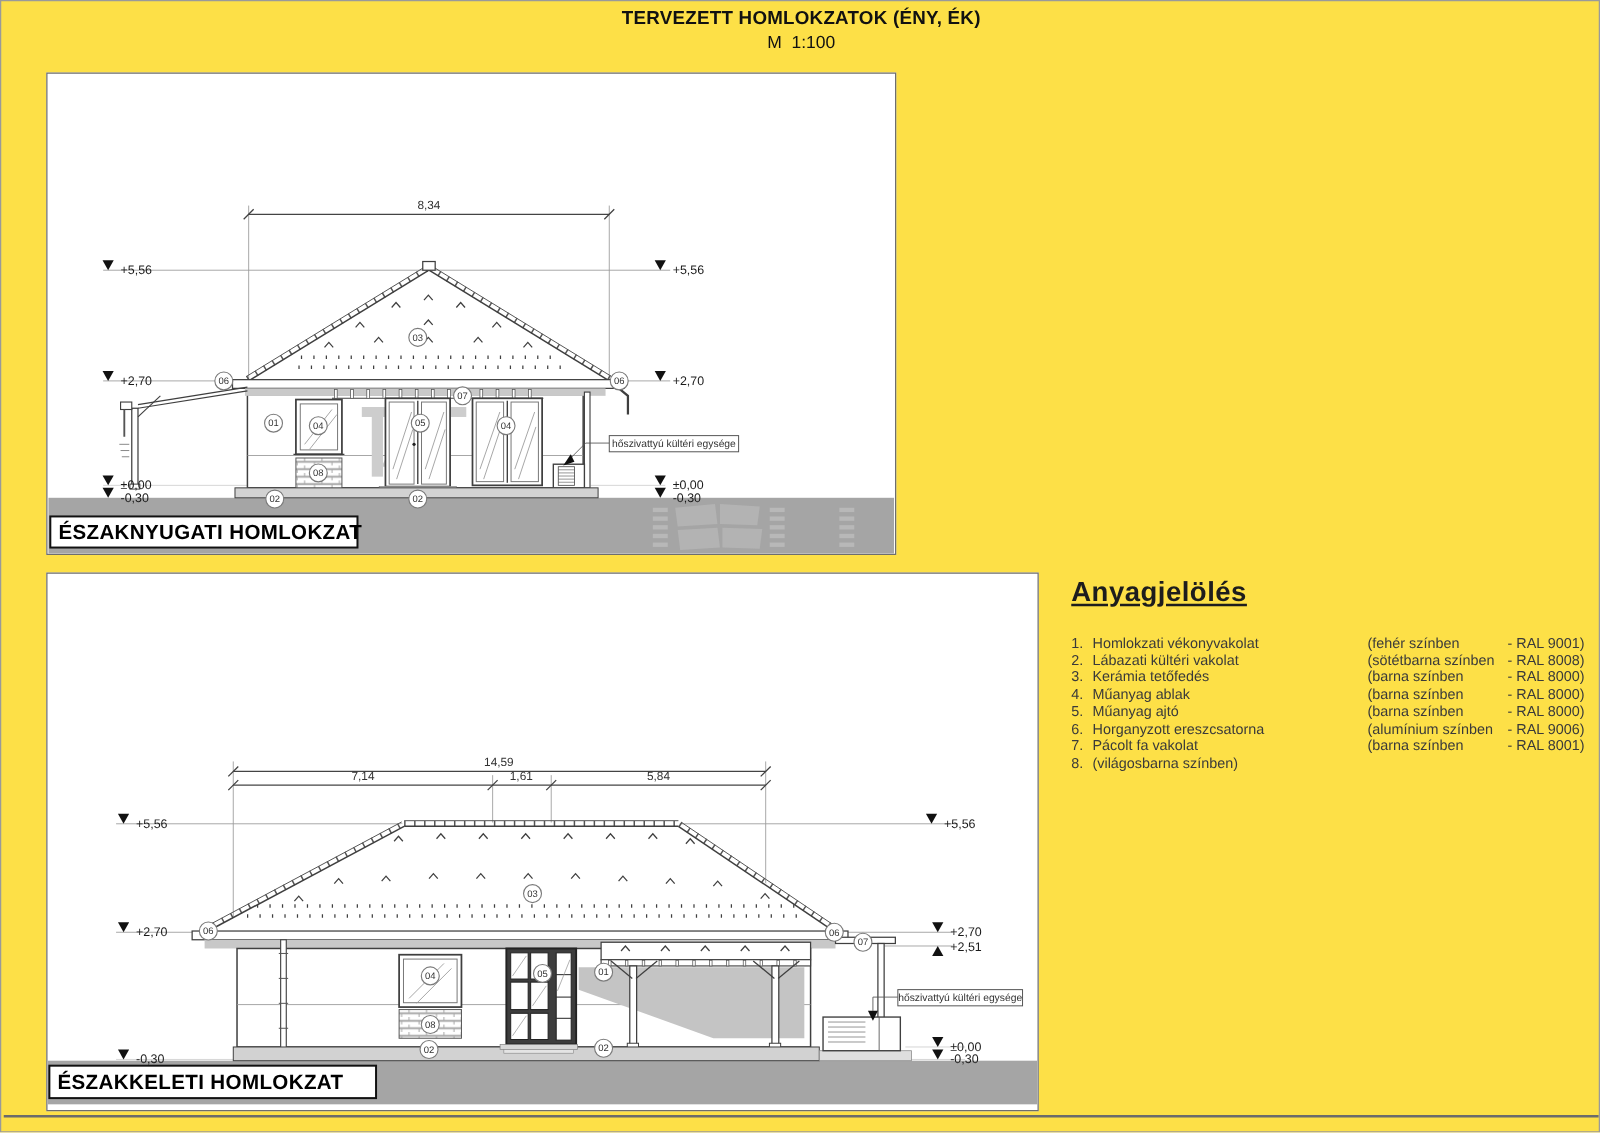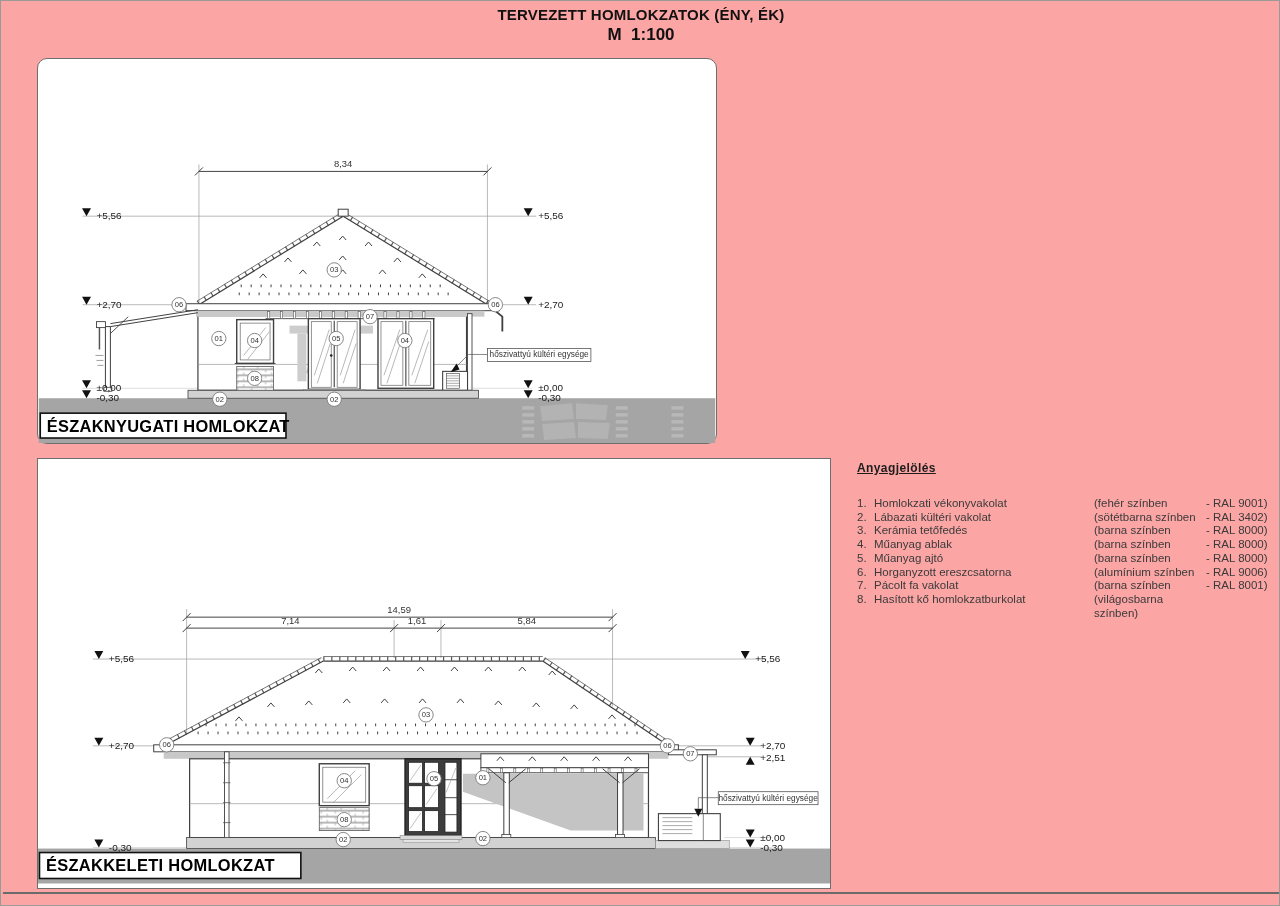--- a/index.html
+++ b/index.html
@@ -1,33 +1,33 @@
 <!DOCTYPE html>
 <html><head>
 <meta charset="utf-8">
 <style>
   html,body{margin:0;padding:0;background:#fff;}
-  #sheet{position:relative;width:1280px;height:906px;background:#fca5a5;overflow:hidden;
+  #sheet{position:relative;width:1280px;height:906px;background:#fde047;overflow:hidden;
          font-family:"Liberation Sans",sans-serif;border:1px solid #9a9a9a;box-sizing:border-box;}
   .page-title{position:absolute;left:400px;top:5px;width:480px;text-align:center;
               font-size:15px;font-weight:bold;color:#111;letter-spacing:.2px;}
   .page-scale{position:absolute;left:400px;top:24px;width:480px;text-align:center;
-              font-size:17px;font-weight:bold;color:#111;white-space:pre;}
+              font-size:14px;font-weight:normal;color:#111;white-space:pre;}
   .frame{position:absolute;background:#fff;border:1px solid #6e6e6e;box-sizing:border-box;}
-  #frame1{left:36px;top:57px;width:680px;height:386px;border-radius:10px;}
+  #frame1{left:36px;top:57px;width:680px;height:386px;}
   #frame2{left:36px;top:457px;width:794px;height:431px;}
   .frame svg{display:block;width:100%;height:100%;}
   svg{font-family:"Liberation Sans",sans-serif;}
   .lvl-txt{font-size:10px;fill:#1a1a1a;}
   .dim-txt{font-size:9.5px;fill:#333;}
   .co-txt{font-size:7.6px;fill:#333;}
   .ttl-txt{font-weight:bold;font-size:16.5px;fill:#000;letter-spacing:.3px;}
   .hp-txt{font-size:8.3px;fill:#333;}
   #legend{position:absolute;left:856px;top:460px;width:420px;color:#2e2e2e;}
-  #legend h2{margin:0 0 22px 0;font-size:12px;font-weight:bold;text-decoration:underline;
+  #legend h2{margin:0 0 22px 0;font-size:22px;font-weight:bold;text-decoration:underline;
              color:#1d1d1d;letter-spacing:.4px;}
   .lg-row{display:grid;grid-template-columns:17px 220px 112px auto;font-size:11.5px;
           line-height:13.7px;color:#3a3a3a;}
   #bottom-rule{position:absolute;left:2px;top:891px;width:1276px;height:0;border-top:2px solid #6b6b6b;}
 </style>
 </head>
 <body>
 
 <div id="sheet">
 
@@ -521,21 +521,21 @@
     <div class="lg-row">
       <span>1.</span>
       <span>Homlokzati vékonyvakolat</span>
       <span>(fehér színben</span>
       <span>- RAL 9001)</span>
     </div>
     <div class="lg-row">
       <span>2.</span>
       <span>Lábazati kültéri vakolat</span>
       <span>(sötétbarna színben</span>
-      <span>- RAL 3402)</span>
+      <span>- RAL 8008)</span>
     </div>
     <div class="lg-row">
       <span>3.</span>
       <span>Kerámia tetőfedés</span>
       <span>(barna színben</span>
       <span>- RAL 8000)</span>
     </div>
     <div class="lg-row">
       <span>4.</span>
       <span>Műanyag ablak</span>
@@ -555,20 +555,19 @@
       <span>- RAL 9006)</span>
     </div>
     <div class="lg-row">
       <span>7.</span>
       <span>Pácolt fa vakolat</span>
       <span>(barna színben</span>
       <span>- RAL 8001)</span>
     </div>
     <div class="lg-row">
       <span>8.</span>
-      <span>Hasított kő homlokzatburkolat</span>
       <span>(világosbarna színben)</span>
       <span></span>
     </div>
   </div>
 
   <div id="bottom-rule"></div>
 </div>
 
 </body></html>

